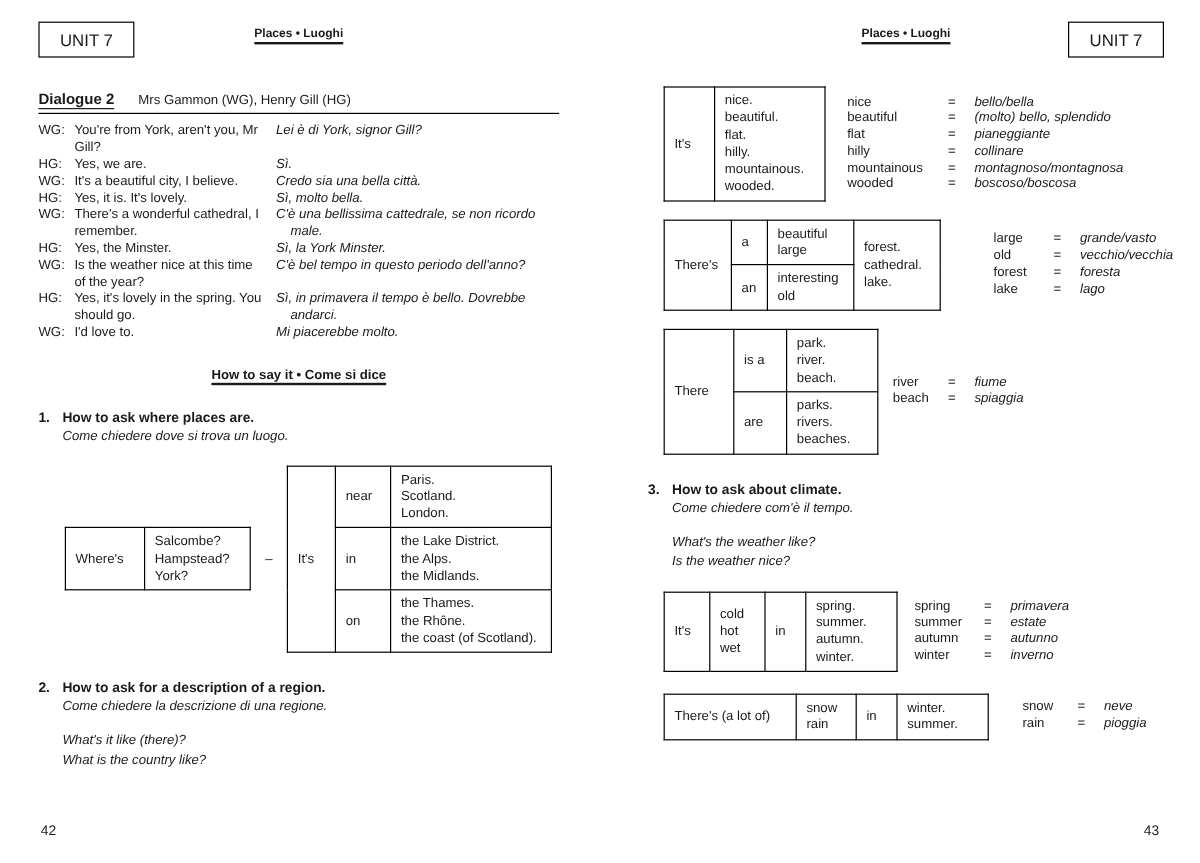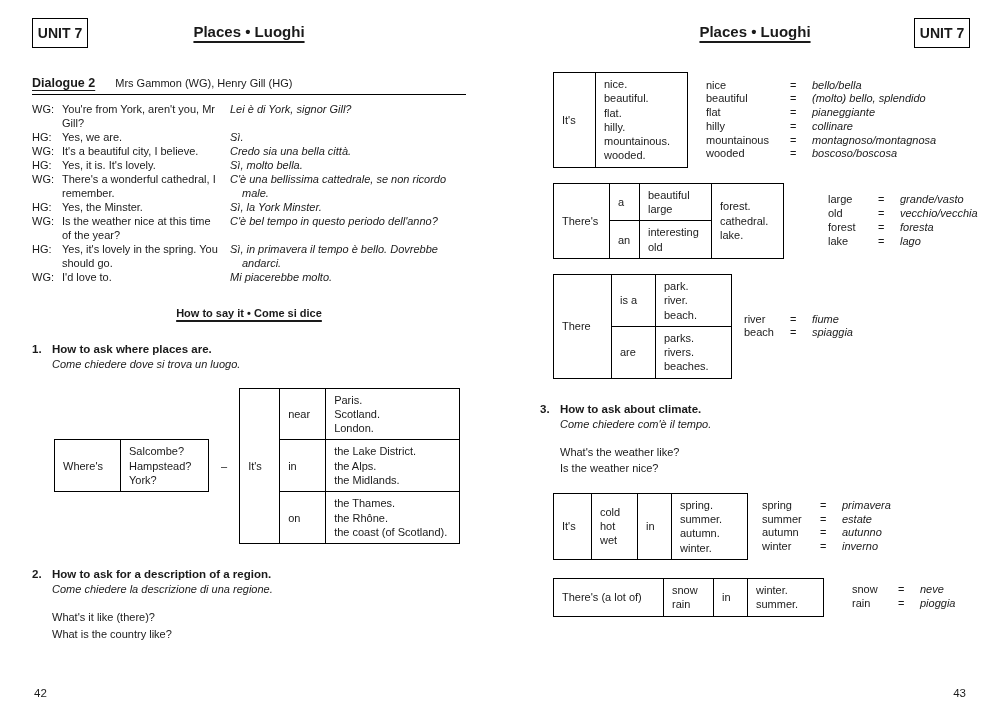--- a/index.html
+++ b/index.html
@@ -12,28 +12,28 @@
     overflow: hidden;
   }
   .spread { display: flex; width: 1000px; height: 719px; }
   .page { width: 500px; position: relative; }
   .page-left  { padding: 18px 34px 0 32px; }
   .page-right { padding: 18px 30px 0 40px; }
 
   
   .page-header { position: relative; height: 34px; }
   .unit-box {
-    position: absolute; top: 0; width: 56px; height: 30px;
+    position: absolute; top: 0; width: 80px; height: 30px;
     border: 1.5px solid #000;
     display: flex; align-items: center; justify-content: center;
-    font-weight: bold; font-size: 14px;
+    font-weight: normal; font-size: 14px;
   }
   .page-left  .unit-box { left: 0; }
   .page-right .unit-box { right: 0; }
-  .page-title { position: absolute; left: 0; right: 0; top: 5px; text-align: center; font-weight: bold; font-size: 15px; }
+  .page-title { position: absolute; left: 0; right: 0; top: 5px; text-align: center; font-weight: bold; font-size: 10px; }
   .page-title span { text-decoration: underline; text-underline-offset: 4px; text-decoration-thickness: 1.5px; }
 
   
   .dialogue-header {
     display: flex; align-items: baseline; gap: 20px;
     border-bottom: 1.5px solid #000; padding-bottom: 4px; margin-top: 24px;
   }
   .dialogue-heading { font-weight: bold; font-size: 12.5px; text-decoration: underline; text-underline-offset: 3px; }
   .dialogue { margin-top: 8px; }
   .d-line { display: flex; line-height: 1.27; }
@@ -42,21 +42,21 @@
   .it  { flex: 1; font-style: italic; padding-left: 12px; text-indent: -12px; }
 
   
   .howto { text-align: center; font-weight: bold; font-size: 11px; margin-top: 22px; }
   .howto span { text-decoration: underline; text-underline-offset: 3px; text-decoration-thickness: 1.5px; }
 
   .section { margin-top: 24px; }
   .sec-title { display: flex; font-weight: bold; font-size: 11.5px; }
   .sec-num { width: 20px; flex: none; }
   .sec-sub { margin-left: 20px; font-style: italic; margin-top: 3px; }
-  .sec-lines { margin-left: 20px; margin-top: 14px; line-height: 1.5; white-space: pre-line; }
+  .sec-lines { margin-left: 20px; margin-top: 14px; line-height: 1.5; white-space: pre-line; font-style: italic; }
 
   
   table.tbl { border-collapse: collapse; flex: none; }
   .tbl td { border: 1px solid #000; padding: 4px 8px; vertical-align: middle; line-height: 1.3; }
   .pre { white-space: pre-line; }
 
   .where-row { display: flex; align-items: center; margin-top: 18px; margin-left: 22px; gap: 12px; }
   .wheres-cell { width: 66px; }
   .places-cell { width: 88px; }
   .its-cell   { width: 40px; }

